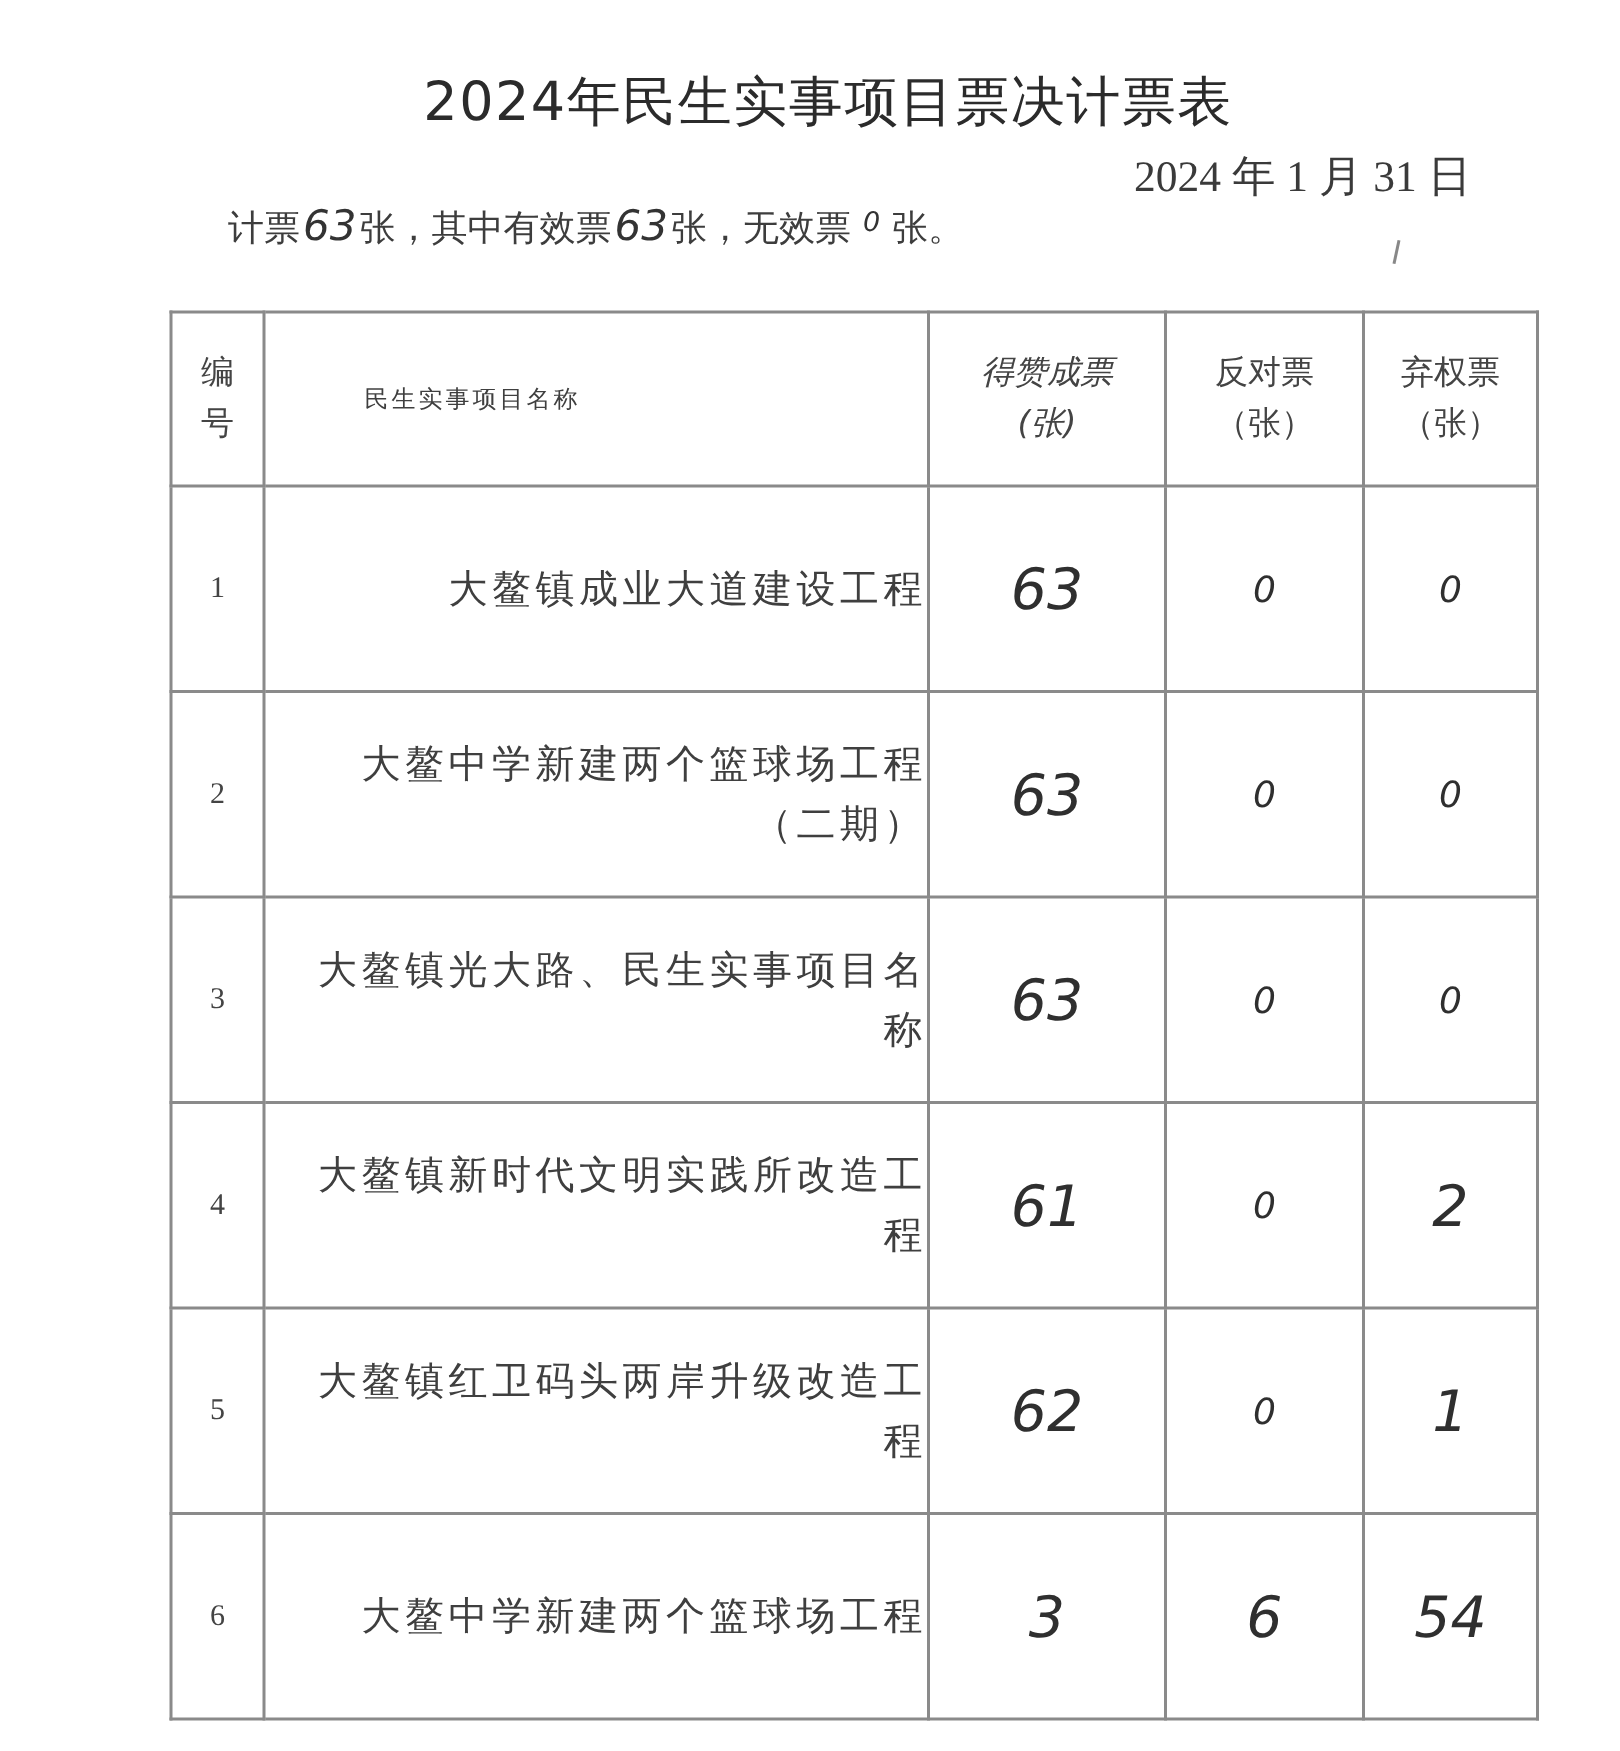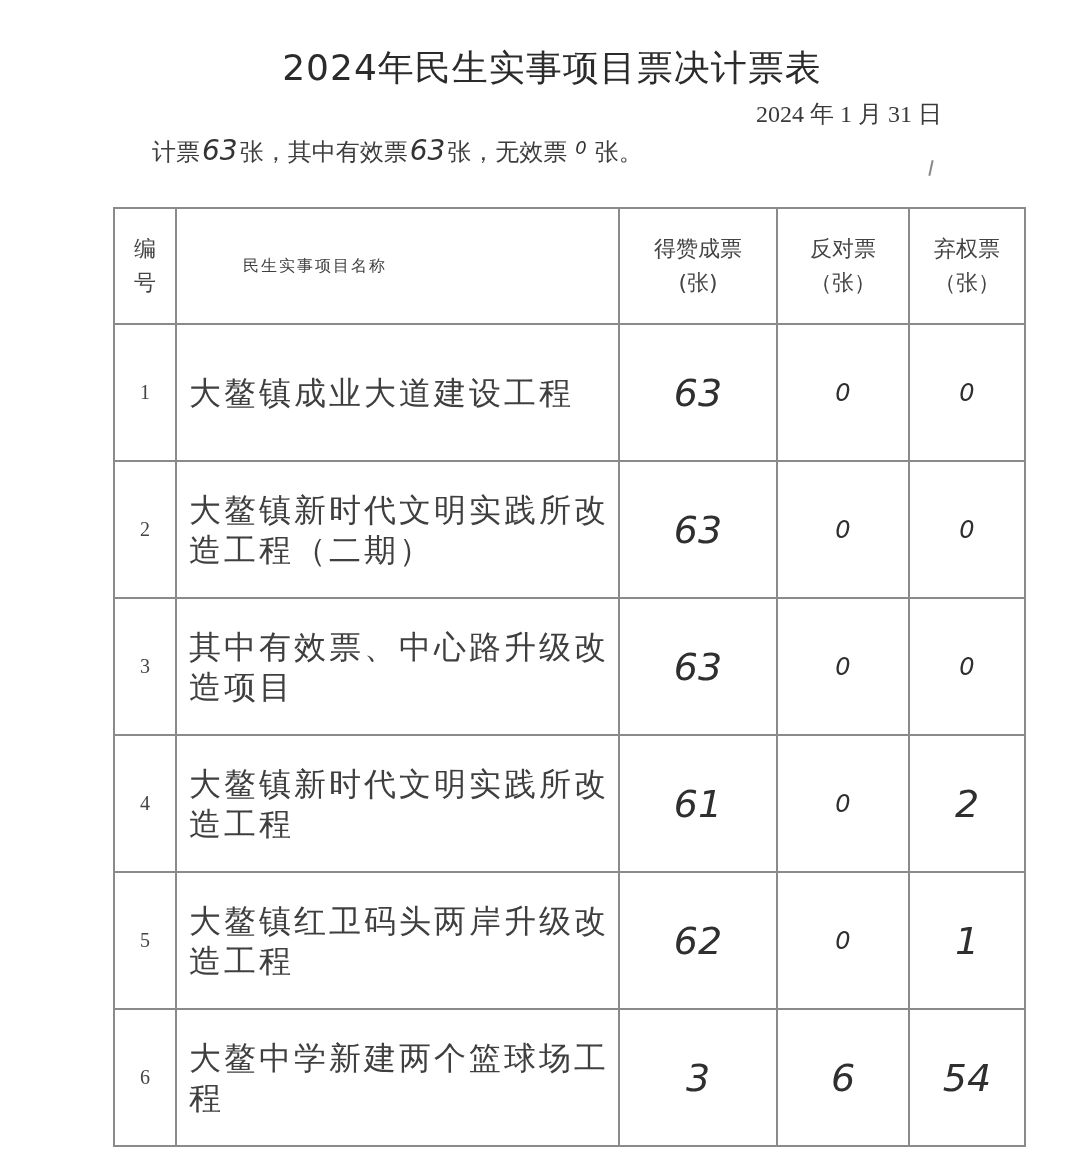--- a/index.html
+++ b/index.html
@@ -5,42 +5,42 @@
   html, body { margin: 0; padding: 0; }
   body {
     width: 1080px; height: 1167px; background: #ffffff; position: relative; overflow: hidden;
     font-family: "DejaVu Serif", "Liberation Serif", serif; color: #3a3a3a;
   }
   .title {
     position: absolute; left: 0; width: 1104px; top: 44px; text-align: center;
     font-size: 36px; color: #2b2b2b; font-family: "DejaVu Sans", "Liberation Sans", sans-serif; letter-spacing: 1px;
   }
   .date {
-    position: absolute; left: 756px; top: 98px; font-size: 24px; color: #3a3a3a;
+    position: absolute; left: 756px; top: 98px; font-size: 29px; color: #3a3a3a;
     font-family: "Liberation Serif", "DejaVu Serif", serif;
   }
   .summary {
     position: absolute; left: 124px; top: 134px; font-size: 24px; color: #3d3d3d;
     font-family: "DejaVu Sans", "Liberation Sans", sans-serif;
     margin-left: 28px;
   }
   .hw { font-family: "DejaVu Sans", "Liberation Sans", sans-serif; font-style: italic; color: #333; font-size: 28px; padding: 0 2px; }
   .hw.small { font-size: 18px; vertical-align: 6px; padding: 0 8px; }
   .tick { position: absolute; left: 930px; top: 160px; width: 2px; height: 16px; background: #888; transform: rotate(12deg); }
 
   table {
     position: absolute; left: 113px; top: 207px; border-collapse: collapse;
     border: 2px solid #7a7a7a;
   }
   td, th { border: 2px solid #8a8a8a; padding: 0; vertical-align: middle; font-weight: normal; }
   th { height: 114px; font-size: 22px; color: #444; font-family: "DejaVu Sans", "Liberation Sans", sans-serif; line-height: 34px; }
   td { height: 135px; }
   .c-no { width: 60px; text-align: center; font-size: 20px; font-family: "Liberation Serif", serif; color: #444; }
-  .c-name { width: 375px; font-size: 32px; line-height: 40px; color: #3f3f3f; padding-left: 12px !important; font-family: "DejaVu Sans", "Liberation Sans", sans-serif; letter-spacing: 3px; text-align: left; }
-  .c-yes { width: 156px; }
+  .c-name { width: 375px; font-size: 26px; line-height: 40px; color: #3f3f3f; padding-left: 12px !important; font-family: "DejaVu Sans", "Liberation Sans", sans-serif; letter-spacing: 3px; text-align: right; }
+  .c-yes { width: 156px; font-style: italic; }
   .c-no2 { width: 130px; }
   .c-abs { width: 114px; text-align: center; }
   th.c-name { text-align: left; padding-left: 66px !important; letter-spacing: 2px; font-size: 16px; }
   th.c-no { font-size: 22px; line-height: 34px; font-family: "DejaVu Sans", sans-serif; }
   .val { text-align: center; font-family: "DejaVu Sans", "Liberation Sans", sans-serif; font-style: italic; color: #2f2f2f; }
   .val.big { font-size: 38px; }
   .val.zero { font-size: 24px; }
 </style>
 </head>
 <body>
@@ -78,28 +78,28 @@
   <tbody>
     <tr>
       <td class="c-no">1</td>
       <td class="c-name">大鳌镇成业大道建设工程</td>
       <td class="c-yes val big">63</td>
       <td class="c-no2 val zero">0</td>
       <td class="c-abs val zero">0</td>
     </tr>
     <tr>
       <td class="c-no">2</td>
-      <td class="c-name">大鳌镇新时代文明实践所改造工程（二期）</td>
+      <td class="c-name">大鳌中学新建两个篮球场工程（二期）</td>
       <td class="c-yes val big">63</td>
       <td class="c-no2 val zero">0</td>
       <td class="c-abs val zero">0</td>
     </tr>
     <tr>
       <td class="c-no">3</td>
-      <td class="c-name">其中有效票、中心路升级改造项目</td>
+      <td class="c-name">大鳌镇光大路、民生实事项目名称</td>
       <td class="c-yes val big">63</td>
       <td class="c-no2 val zero">0</td>
       <td class="c-abs val zero">0</td>
     </tr>
     <tr>
       <td class="c-no">4</td>
       <td class="c-name">大鳌镇新时代文明实践所改造工程</td>
       <td class="c-yes val big">61</td>
       <td class="c-no2 val zero">0</td>
       <td class="c-abs val big">2</td>

